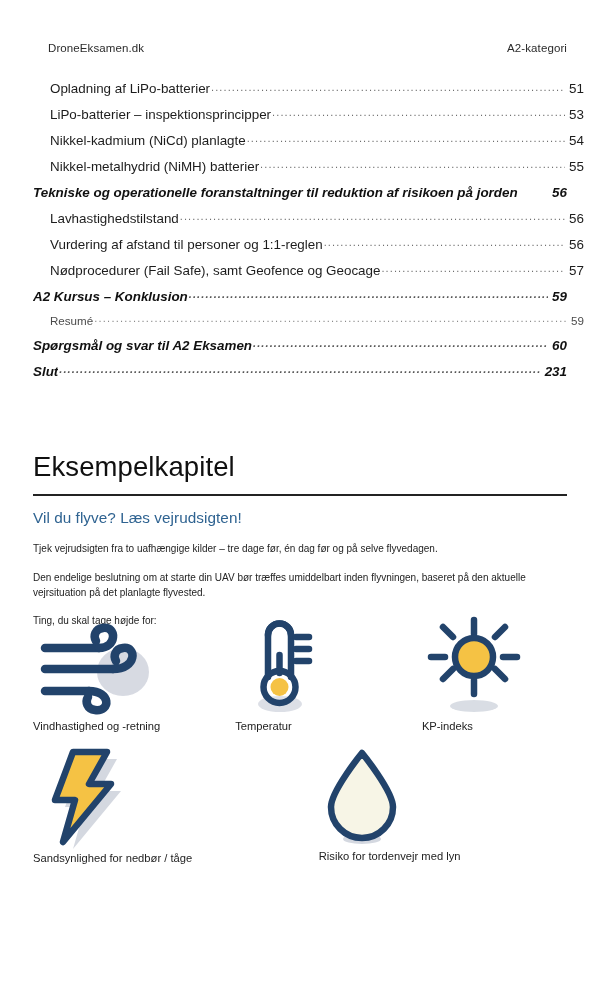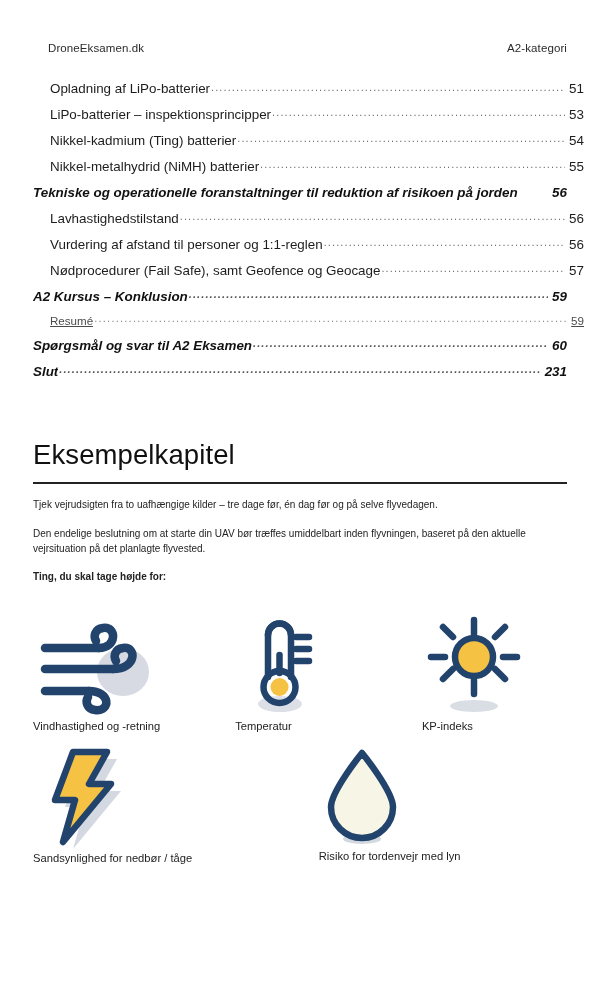--- a/index.html
+++ b/index.html
@@ -104,60 +104,59 @@
   
   .toc-row.noleader .t-leader::after { content: ""; }
   .toc-row.noleader .t-leader { min-width: 6px; }
 
   
   .toc-row.lvl3 {
     padding-left: 17px;
     font-size: 11.6px;
     color: #4b4b4b;
     margin-bottom: 10px;
-    text-decoration: underline;
   }
   .toc-row.lvl3 .t-page { font-size: 11.6px; color: #4b4b4b; }
   .toc-row.lvl3 .t-leader::after { color: #8a8a8a; letter-spacing: 1.25px; }
 
   
   .chapter {
     position: absolute;
     top: 436px;
     left: 33px;
     right: 33px;
   }
   .chapter-title {
     font-size: 27.5px;
     font-weight: 400;
     color: #101010;
     letter-spacing: 0.1px;
     line-height: 1.1;
-    margin: 4px 0 12px 0;
+    margin: 16px 0 12px 0;
   }
   .chapter-rule {
     height: 2.2px;
     background: #232323;
     width: 100%;
     margin: 0 0 13px 0;
   }
   .sub-heading {
     font-size: 15.3px;
     font-weight: 400;
     color: #2f6391;
     margin: 0 0 14px 0;
     letter-spacing: 0.05px;
   }
   .body-p {
     font-size: 10px;
     line-height: 1.52;
     color: #232323;
     margin: 0 0 13px 0;
   }
-  .body-p.tight { margin-bottom: 12px; font-weight: bold; }
+  .body-p.tight { margin-bottom: 12px; }
 
   
   .icon-area {
     position: absolute;
     left: 33px;
     right: 33px;
     top: 614px;
   }
   .icon-row {
     display: flex;
@@ -198,21 +197,21 @@
         <span class="t-label">Opladning af LiPo-batterier</span>
         <span class="t-leader"></span>
         <span class="t-page">51</span>
       </div>
       <div class="toc-row lvl2">
         <span class="t-label">LiPo-batterier – inspektionsprincipper</span>
         <span class="t-leader"></span>
         <span class="t-page">53</span>
       </div>
       <div class="toc-row lvl2">
-        <span class="t-label">Nikkel-kadmium (Ting) batterier</span>
+        <span class="t-label">Nikkel-kadmium (NiCd) planlagte</span>
         <span class="t-leader"></span>
         <span class="t-page">54</span>
       </div>
       <div class="toc-row lvl2">
         <span class="t-label">Nikkel-metalhydrid (NiMH) batterier</span>
         <span class="t-leader"></span>
         <span class="t-page">55</span>
       </div>
       <div class="toc-row lvl1 noleader">
         <span class="t-label">Tekniske og operationelle foranstaltninger til reduktion af risikoen på jorden</span>
@@ -252,20 +251,21 @@
       <div class="toc-row lvl1">
         <span class="t-label">Slut</span>
         <span class="t-leader"></span>
         <span class="t-page">231</span>
       </div>
     </div>
 
   <div class="chapter">
     <div class="chapter-title">Eksempelkapitel</div>
     <div class="chapter-rule"></div>
+    <div class="sub-heading">Vil du flyve? Læs vejrudsigten!</div>
     <div class="body-p">Tjek vejrudsigten fra to uafhængige kilder – tre dage før, én dag før og på selve flyvedagen.</div>
     <div class="body-p">Den endelige beslutning om at starte din UAV bør træffes umiddelbart inden flyvningen, baseret på den aktuelle vejrsituation på det planlagte flyvested.</div>
     <div class="body-p tight">Ting, du skal tage højde for:</div>
   </div>
 
   <div class="icon-area">
 
     <div class="icon-row">
 
       <div class="icon-cell" style="width:192px">

